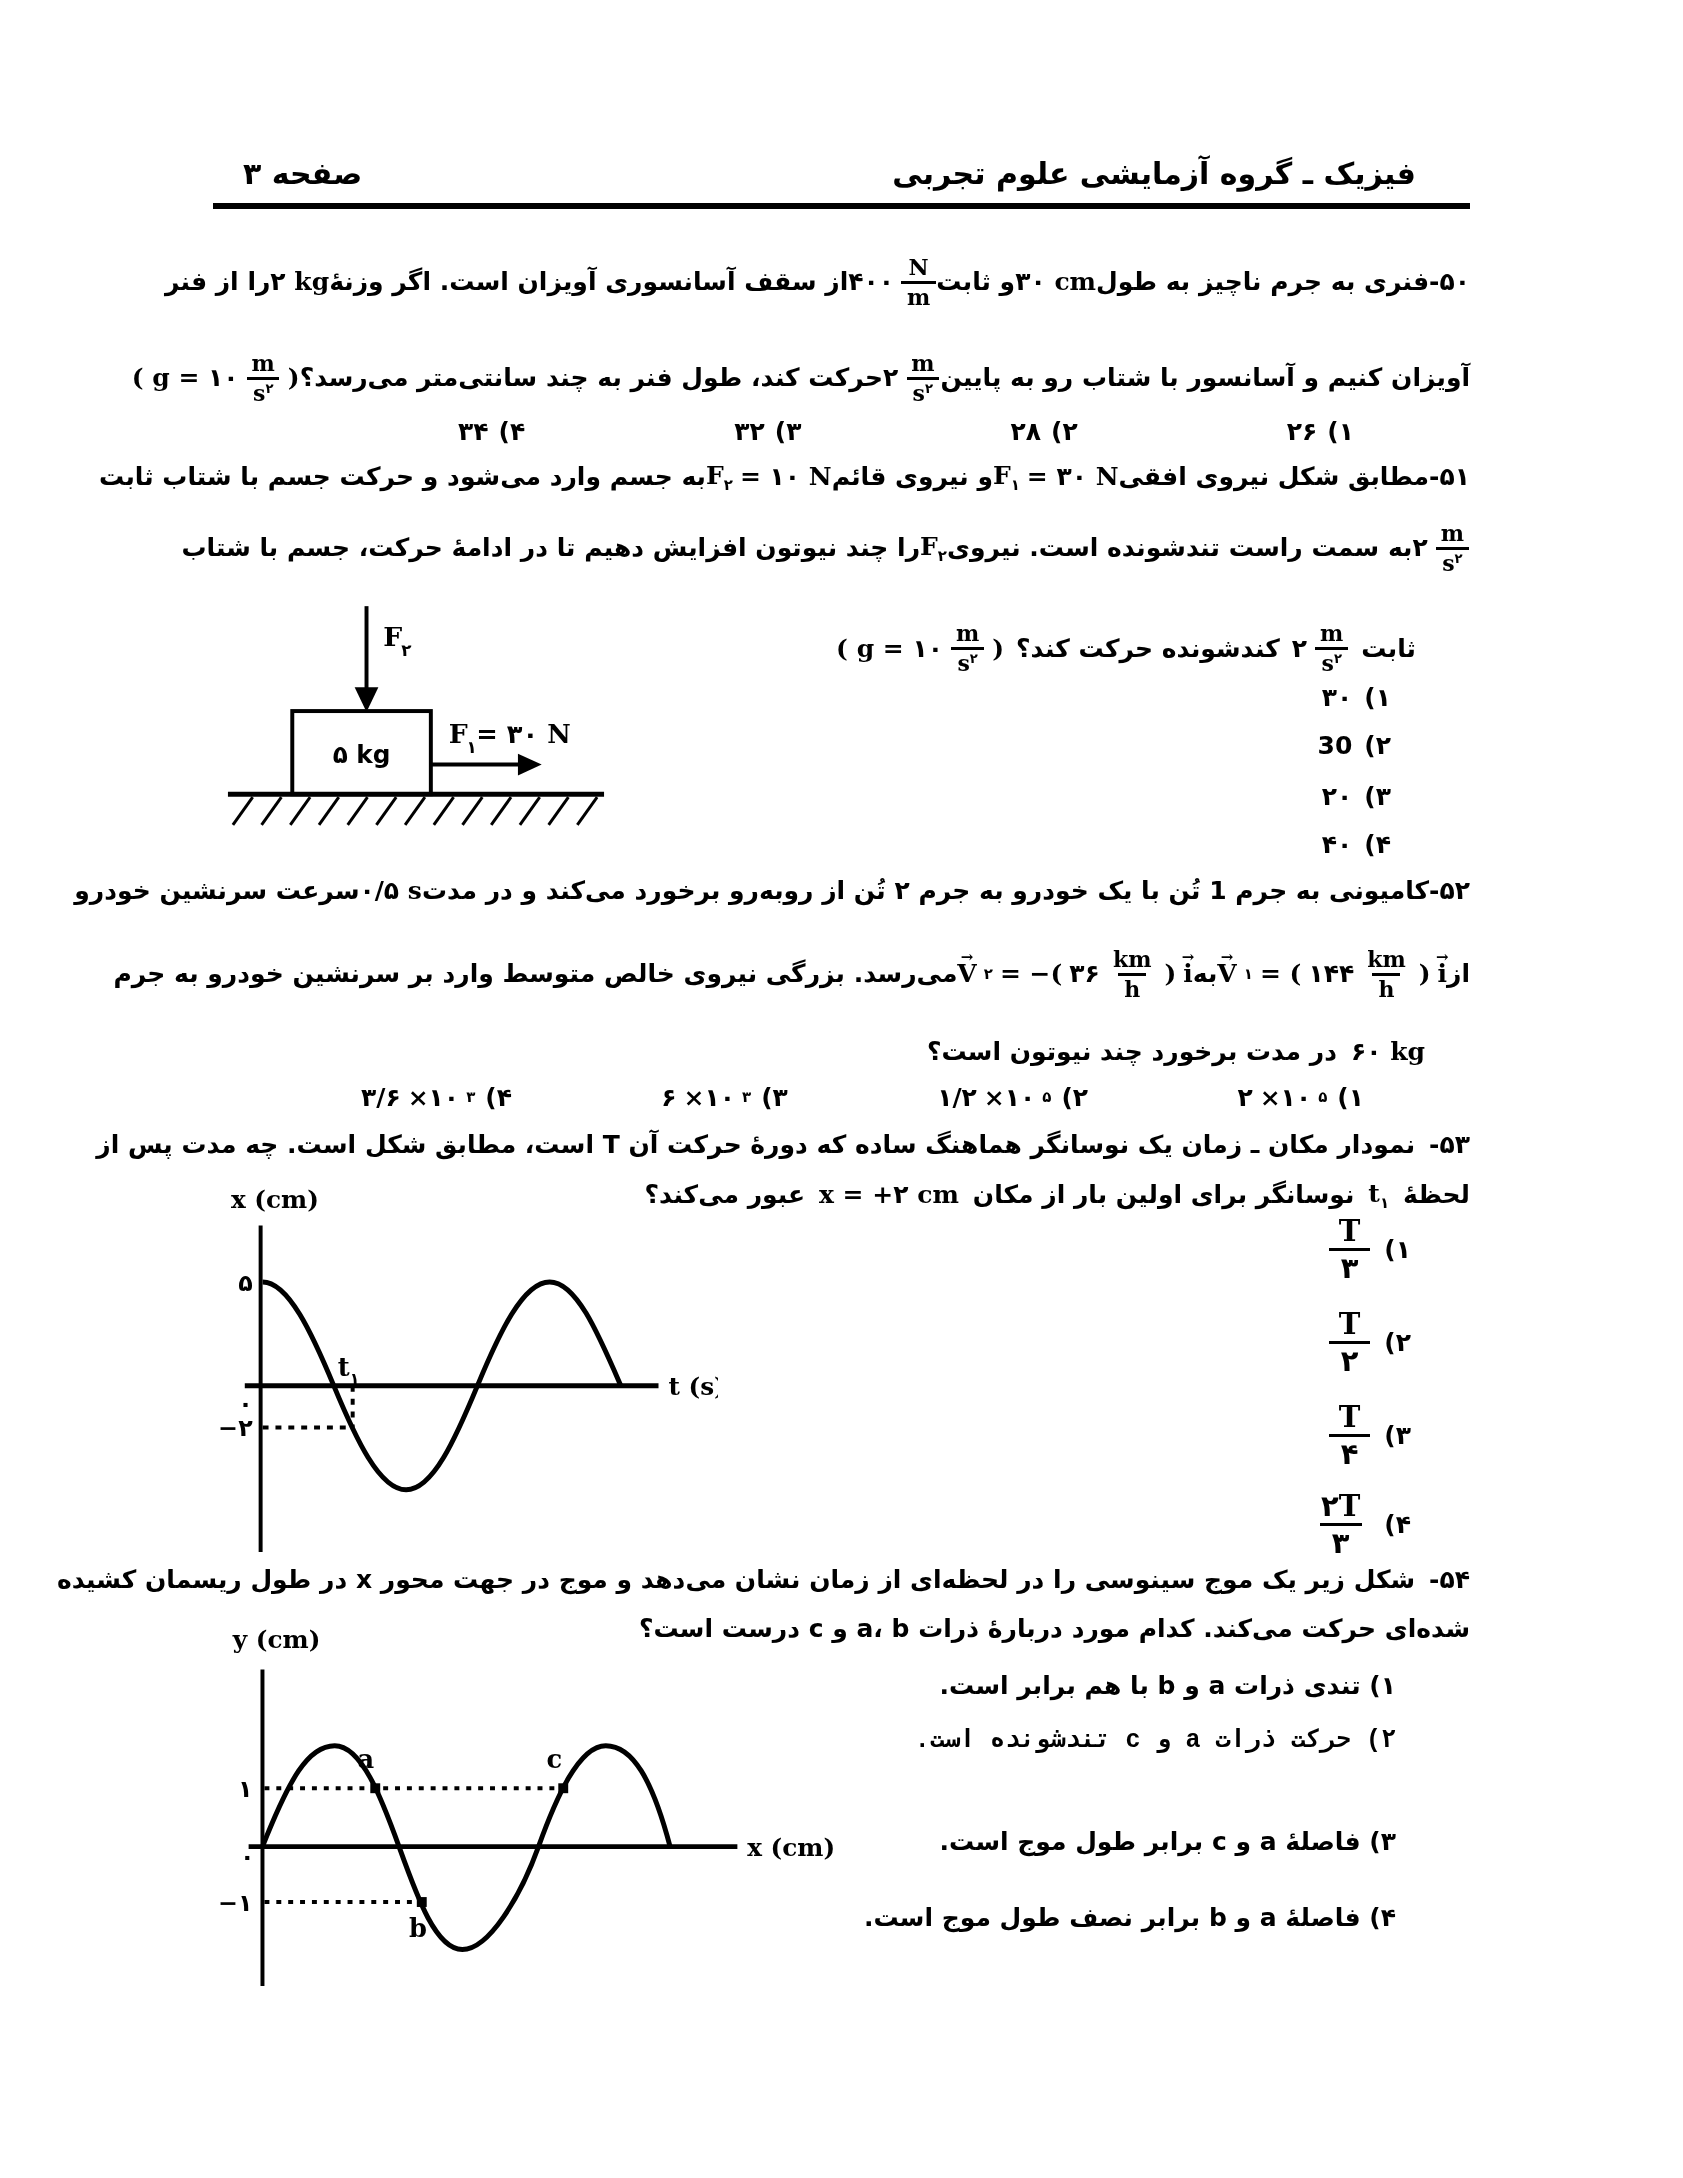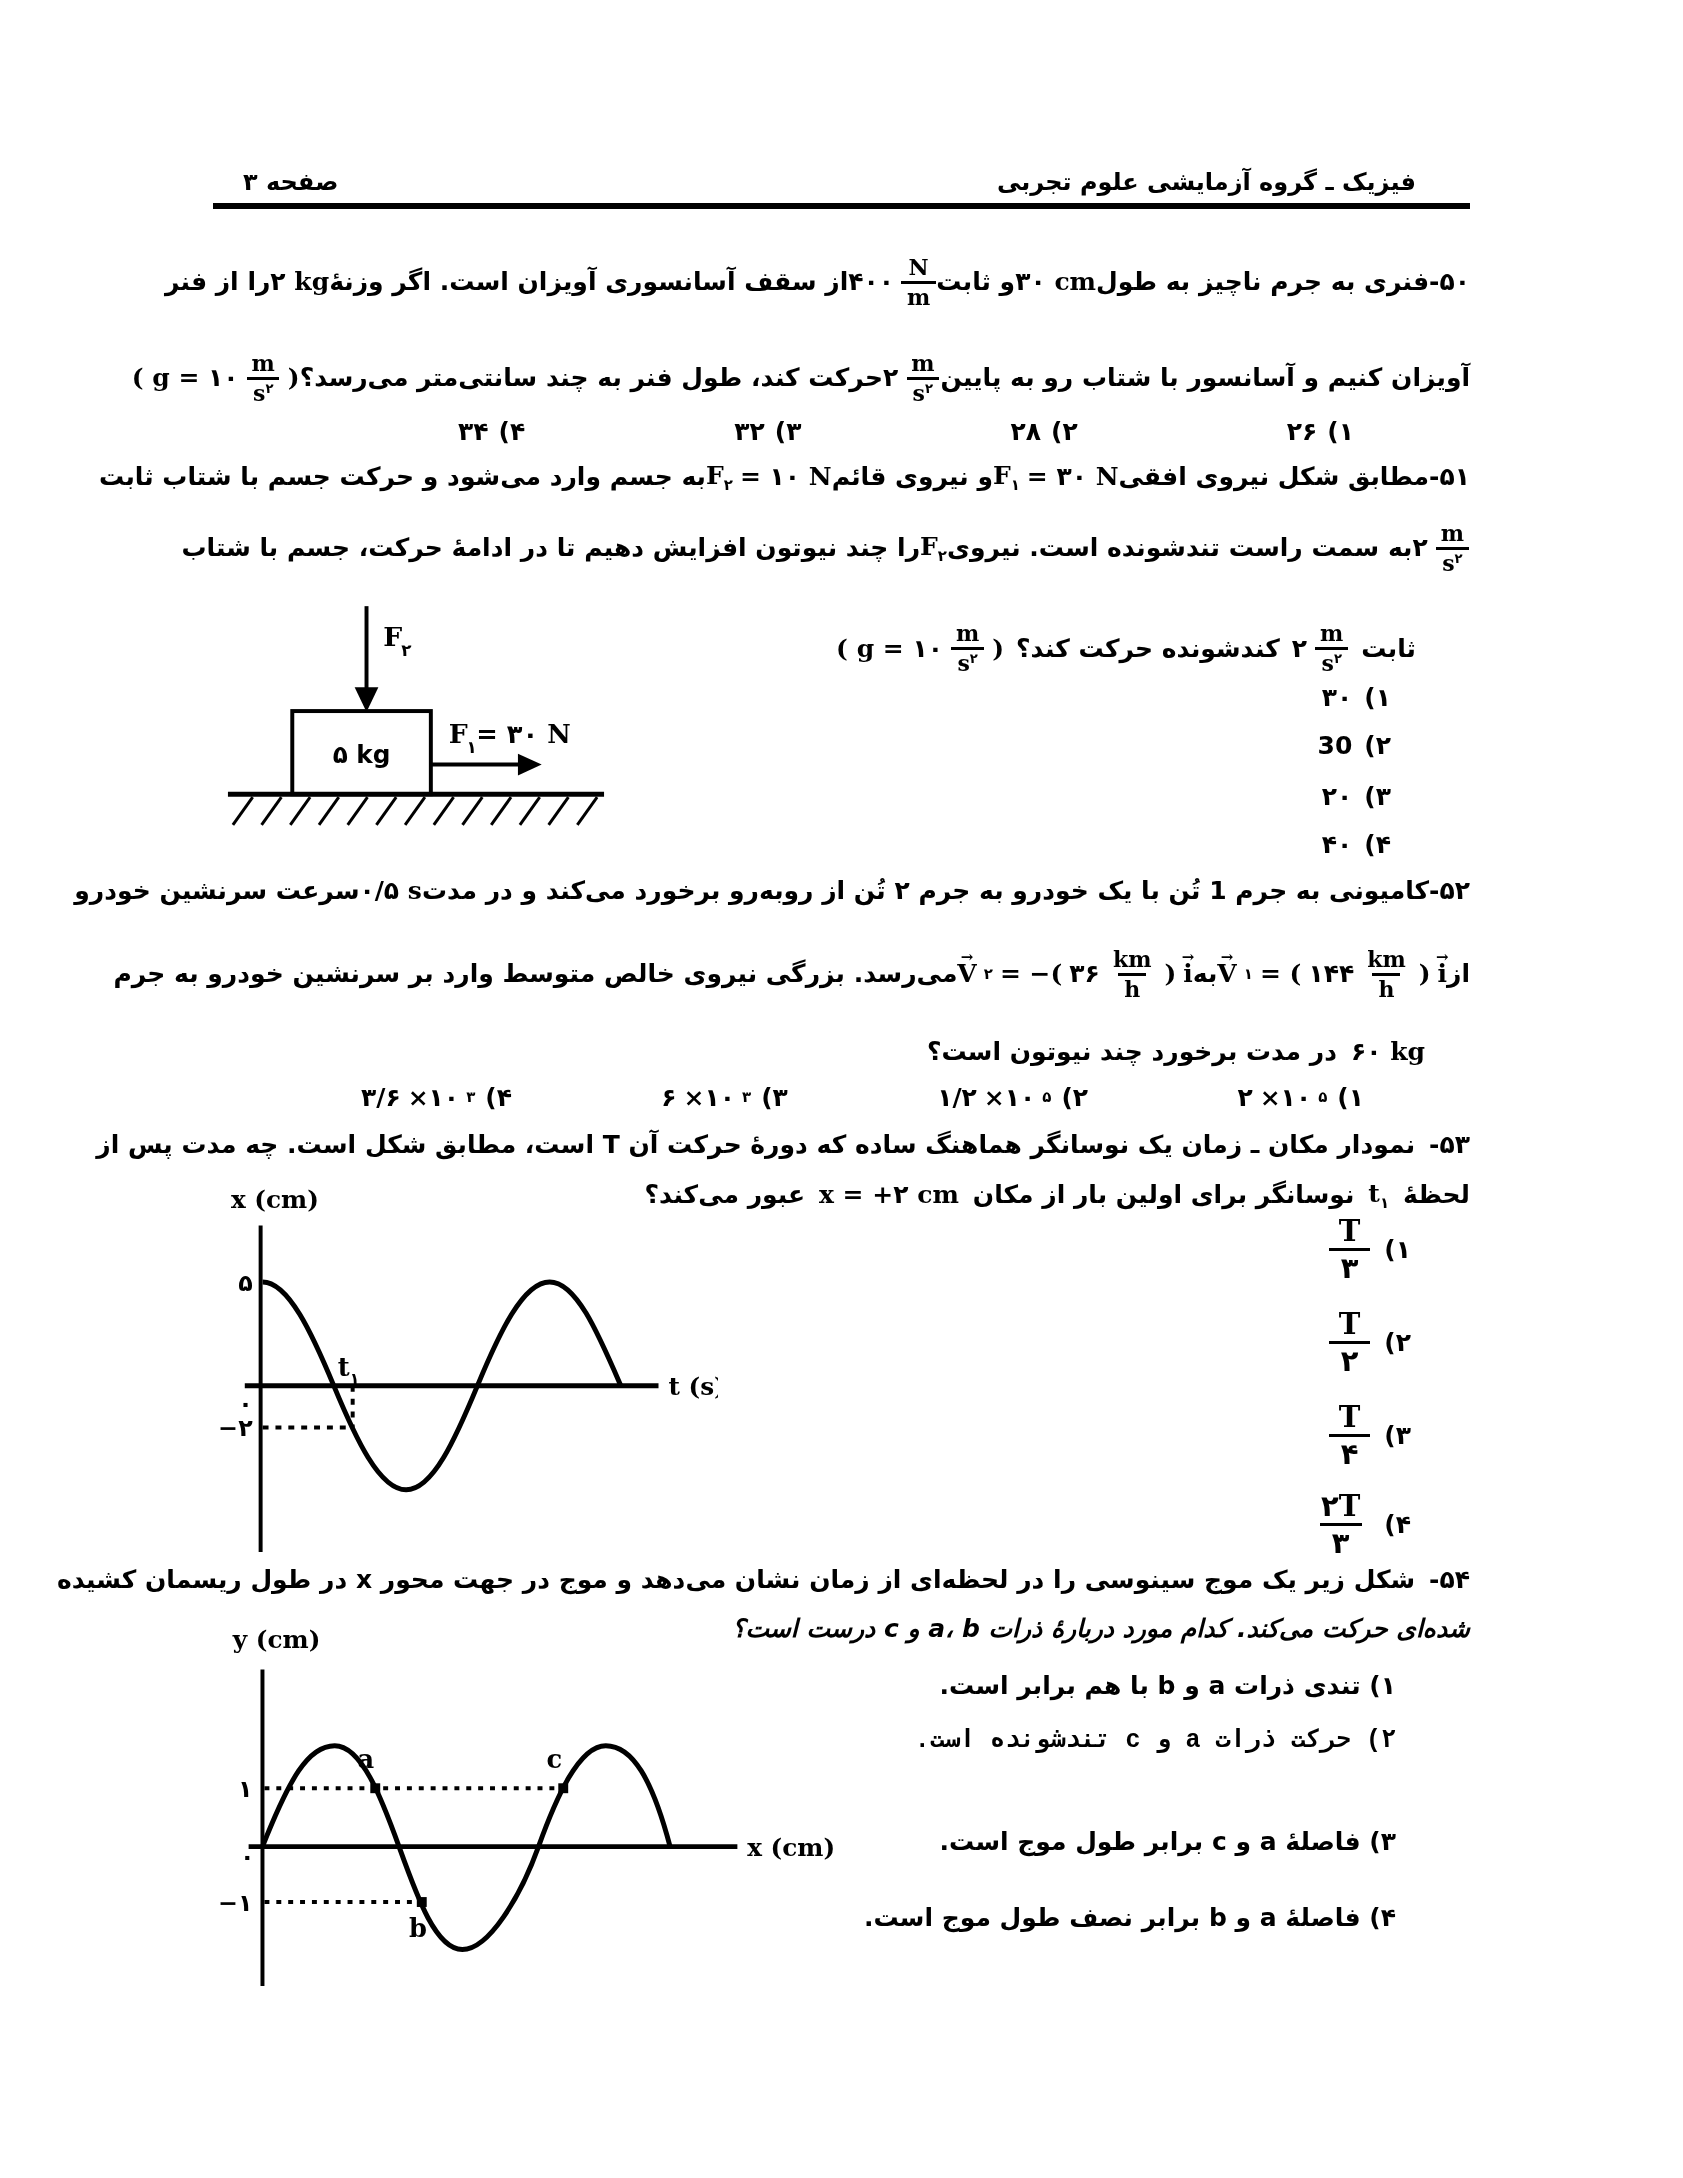--- a/index.html
+++ b/index.html
@@ -30,21 +30,21 @@
   .orow{position:absolute;display:flex;direction:rtl;justify-content:space-between;font-size:25px;}
   .opt{display:inline-flex;direction:rtl;align-items:center;gap:10px;white-space:nowrap;}
   
   .vopt{position:absolute;display:flex;direction:rtl;align-items:center;gap:12px;
         font-size:25px;white-space:nowrap;}
   .bigfrac{display:inline-flex;flex-direction:column;align-items:center;direction:ltr;
         font-family:"DejaVu Serif","DejaVu Sans",serif;font-weight:bold;line-height:1.05;font-size:29px;}
   .bigfrac .fden{border-top:3px solid #000;padding:2px 12px 0 12px;}
   .bigfrac .fnum{padding:0 12px 2px 12px;}
   .rule{position:absolute;left:213px;right:213px;height:6px;background:#000;}
-  .hdr{position:absolute;font-size:24px;white-space:nowrap;margin-top:12px;}
+  .hdr{position:absolute;font-size:30px;white-space:nowrap;}
   svg text{font-weight:bold;}
   .svg-serif{font-family:"DejaVu Serif","DejaVu Sans",serif;}
   .svg-sans{font-family:"DejaVu Sans",sans-serif;}
 </style>
 </head>
 <body>
 
 <div class="page">
 
   <div class="hdr" style="top:156px;right:267px;">فیزیک ـ گروه آزمایشی علوم تجربی</div>
@@ -339,21 +339,21 @@
     <span class="bigfrac">
         <span class="fnum">۲T</span>
         <span class="fden">۳</span>
       </span>
   </div>
 
   <div class="tline jstart" style="top:1560px;height:40px;">
     <span class="qnum seg">۵۴-</span>
     <span class="seg">شکل زیر یک موج سینوسی را در لحظه‌ای از زمان نشان می‌دهد و موج در جهت محور x در طول ریسمان کشیده</span>
   </div>
-  <div class="tline jstart" style="top:1606px;height:46px;font-style:italic;">
+  <div class="tline jstart" style="top:1606px;height:46px;">
     <span class="seg">شده‌ای حرکت می‌کند. کدام مورد دربارهٔ ذرات a، b و c درست است؟</span>
   </div>
 
   <svg class="abs" style="left:213px;top:1618px;" width="653" height="386" viewBox="0 0 660 390">
     <text x="20" y="30" font-size="25" class="svg-serif">y (cm)</text>
     <line x1="50" y1="52" x2="50" y2="372" stroke="#000" stroke-width="4"></line>
     <line x1="36" y1="231" x2="530" y2="231" stroke="#000" stroke-width="5"></line>
     <text x="540" y="240" font-size="25" class="svg-serif">x (cm)</text>
     <path d="M 50 231 C 77 163 96 129 123 129 C 150 129 170 181 188 231 C 206 281 225 335 252 335 C 279 335 311 281 329 231 C 347 181 370 129 397 129 C 424 129 444 163 462 231" fill="none" stroke="#000" stroke-width="5"></path>
     <line x1="52" y1="172" x2="354" y2="172" stroke="#000" stroke-width="4" stroke-dasharray="5 7"></line>

